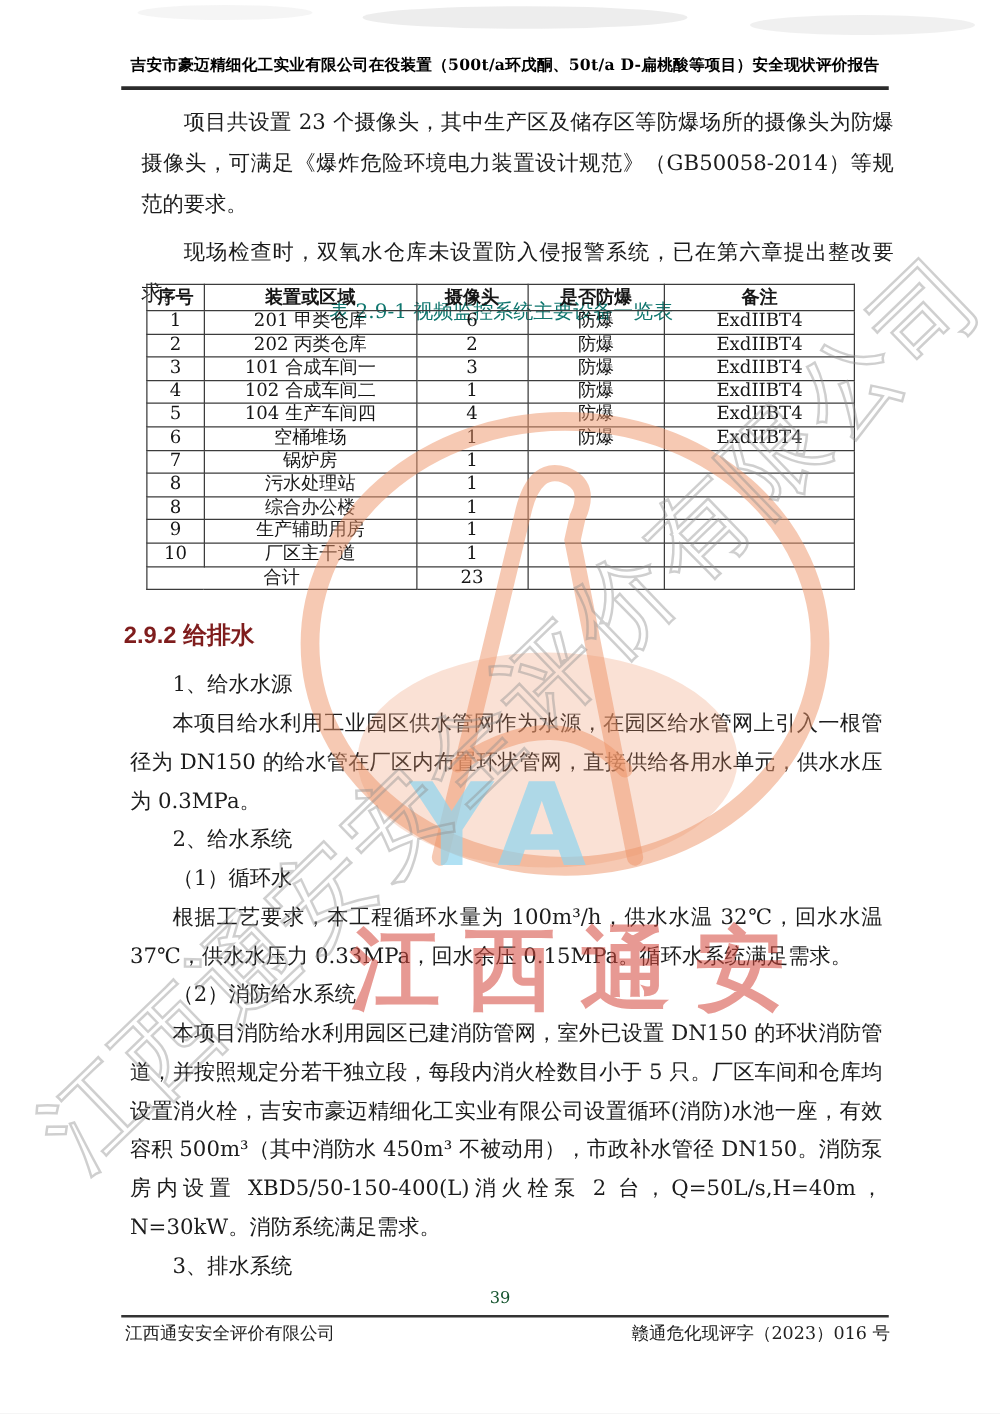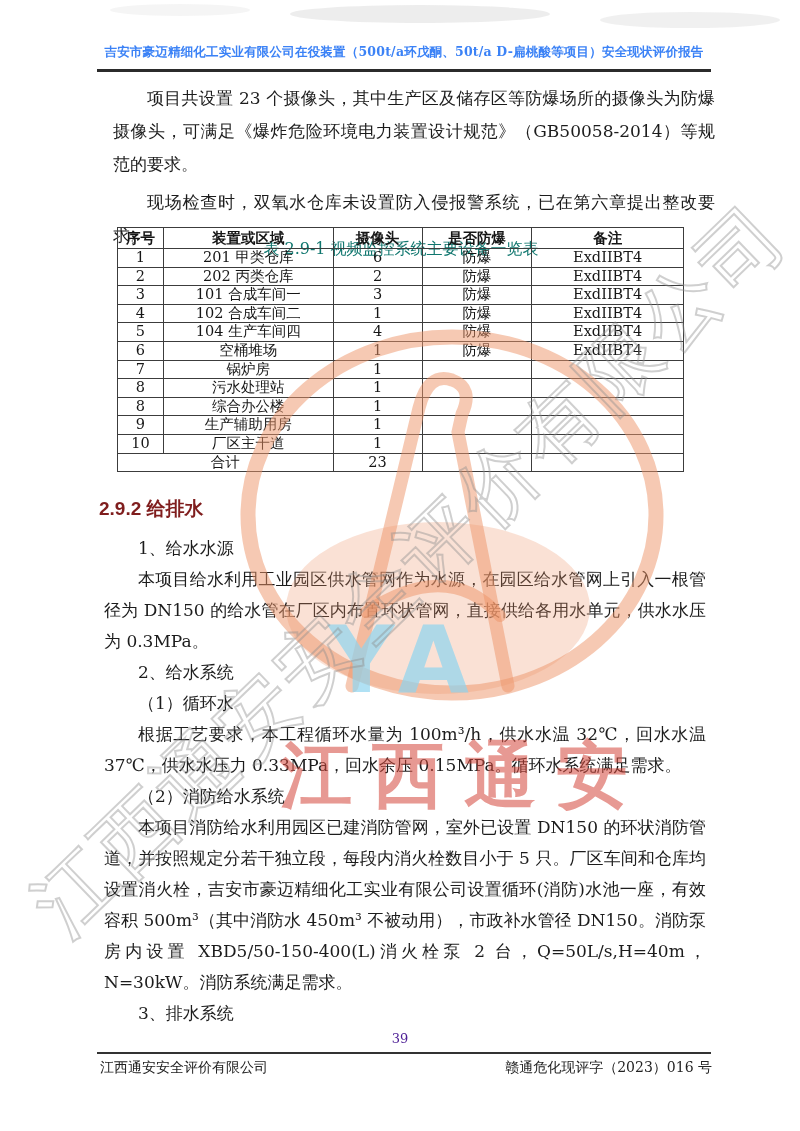--- a/index.html
+++ b/index.html
@@ -5,21 +5,21 @@
   html,body{margin:0;padding:0;background:#e8e8e8;}
   .page{
     position:relative;width:800px;height:1131px;background:#fff;
     margin:0 auto;overflow:hidden;
     font-family:"DejaVu Serif","Liberation Serif",serif;color:#1c1c1c;
   }
   
   .header-title{
     position:absolute;top:44px;left:95px;width:618px;
     font-size:12.5px;font-weight:700;text-align:center;letter-spacing:0.2px;
-    color:#3b82f6;
+    color:#000000;
   }
   .header-rule{
     position:absolute;top:69px;left:97px;width:614px;height:2.5px;background:#2b2b2b;
   }
   
   .intro{
     position:absolute;top:82px;left:113px;width:602px;
   }
   .intro p{
     margin:0;font-size:17px;line-height:33px;text-indent:2em;text-align:justify;
@@ -48,21 +48,21 @@
   }
   .section-body{
     position:absolute;top:533px;left:104px;width:602px;
   }
   .section-body p{
     margin:0;font-size:17px;line-height:31px;text-indent:2em;text-align:justify;
   }
   
   .page-number{
     position:absolute;top:1030px;left:0;width:800px;
-    font-size:13px;text-align:center;line-height:18px;color:#4c1d95;
+    font-size:13px;text-align:center;line-height:18px;color:#14532d;
   }
   .footer-rule{
     position:absolute;top:1052px;left:97px;width:614px;height:1.6px;background:#333;
   }
   .footer-row{
     position:absolute;top:1057px;left:100px;width:612px;
     display:flex;justify-content:space-between;align-items:flex-start;
     font-size:14px;line-height:20px;color:#222;
   }
   

